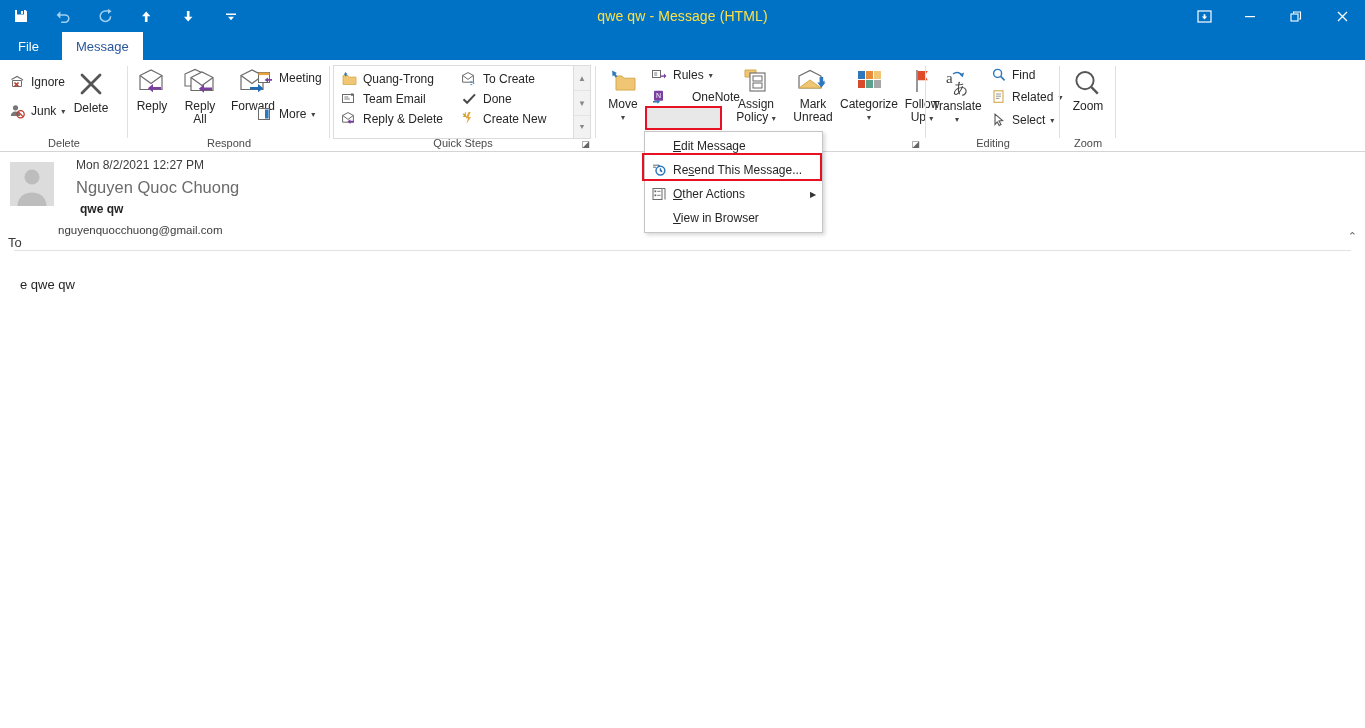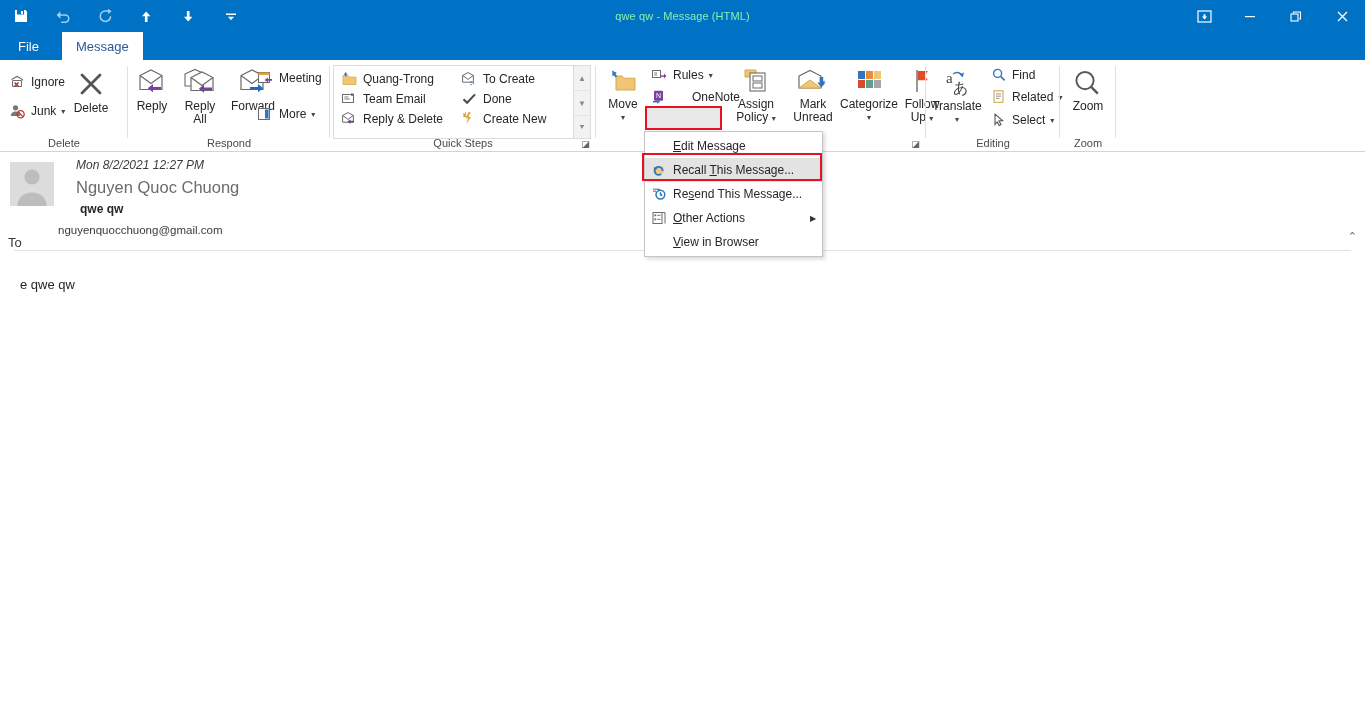--- a/index.html
+++ b/index.html
@@ -12,21 +12,21 @@
   .app{position:relative;width:1365px;height:728px;}
 
   
   .titlebar{position:absolute;left:0;top:0;width:1365px;height:32px;background:#0072c6;}
   .qat{position:absolute;left:0;top:0;height:32px;display:flex;align-items:center;}
   .qat-btn{width:42px;height:30px;display:flex;align-items:center;justify-content:center;color:#fff;}
   .qat-btn svg{display:block;}
   .title-text{
     position:absolute;left:0;top:0;width:1365px;height:32px;
     display:flex;align-items:center;justify-content:center;
-    color:#86efac;font-size:11px;letter-spacing:.1px;pointer-events:none;
+    color:#fde047;font-size:14px;letter-spacing:.1px;pointer-events:none;
   }
   .wbtns{position:absolute;right:0;top:0;height:32px;display:flex;align-items:center;}
   .wbtn{width:46px;height:32px;display:flex;align-items:center;justify-content:center;color:#fff;}
   .wbtn.close{width:46px;}
 
   
   .tabstrip{position:absolute;left:0;top:32px;width:1365px;height:28px;background:#0072c6;}
   .tab{
     position:absolute;top:0;height:28px;display:flex;align-items:center;justify-content:center;
     font-size:13px;color:#ffffff;padding:0 14px;
@@ -87,21 +87,21 @@
   .mi.sel{background:#e3e3e3;}
   .menu-hl{
     position:absolute;left:642px;top:153px;width:180px;height:28px;
     border:2px solid #e81123;box-sizing:border-box;z-index:41;pointer-events:none;
   }
   u.acc{text-decoration:underline;}
 
   
   .msghdr{position:absolute;left:0;top:152px;width:1365px;height:98px;background:#fff;}
   .avatar{position:absolute;left:10px;top:10px;width:44px;height:44px;background:#dadada;overflow:hidden;}
-  .date{position:absolute;left:76px;top:158px;font-size:12px;color:#3b3b3b;font-style:italic;}
+  .date{position:absolute;left:76px;top:158px;font-size:12px;color:#3b3b3b;}
   .sender{position:absolute;left:76px;top:178px;font-size:16.5px;color:#6b6b6b;}
   .subject{position:absolute;left:80px;top:202px;font-size:12px;font-weight:bold;color:#262626;}
   .to-lbl{position:absolute;left:8px;top:224px;font-size:13px;color:#3b3b3b;margin-top:11px;}
   .to-val{position:absolute;left:38px;top:224px;font-size:11.5px;color:#3b3b3b;padding-left:20px;}
   .hdr-sep{position:absolute;left:14px;top:250px;width:1337px;height:1px;background:#e2e2e2;}
 
   .collapse{position:absolute;right:8px;font-size:11px;color:#666;}
 
   
   .body-text{position:absolute;left:20px;top:277px;font-size:13px;color:#262626;}
@@ -496,31 +496,20 @@
   <div class="body-text">e qwe qw</div>
 
   <div class="menu">
 
     <div class="mi">
       <span class="mi-ic"></span>
       <span class="mi-lbl"><u class="acc">E</u><span>dit Message</span></span>
       <span class="mi-arrow"></span>
     </div>
 
-    <div class="mi sel">
-      <span class="mi-ic">
-        <svg width="16" height="16" viewBox="0 0 16 16">
-            <path fill="#f5c87a" d="M3.5 4.5h9v7h-9z"></path>
-            <path fill="none" stroke="#2f77bd" stroke-width="1.8" d="M11.6 9.2a4 4 0 1 0-1.4 2.7"></path>
-            <path fill="#2f77bd" d="M2.4 5.4l4.2.6-2.8 3z"></path>
-          </svg>
-      </span>
-      <span class="mi-lbl"><span>Recall </span><u class="acc">T</u><span>his Message...</span></span>
-      <span class="mi-arrow"></span>
-    </div>
 
     <div class="mi">
       <span class="mi-ic">
         <svg width="16" height="16" viewBox="0 0 16 16">
             <path fill="none" stroke="#6b6b6b" stroke-width="1" d="M2 3.2h4.6M2 5.2h3"></path>
             <circle cx="9.4" cy="8.6" r="4.4" fill="none" stroke="#2f77bd" stroke-width="1.5"></circle>
             <path stroke="#2f77bd" stroke-width="1.3" d="M9.4 6.2v2.6l1.8 1"></path>
             <path fill="#2f77bd" d="M6.2 2.6l3 .4-2 2.2z"></path>
           </svg>
       </span>

